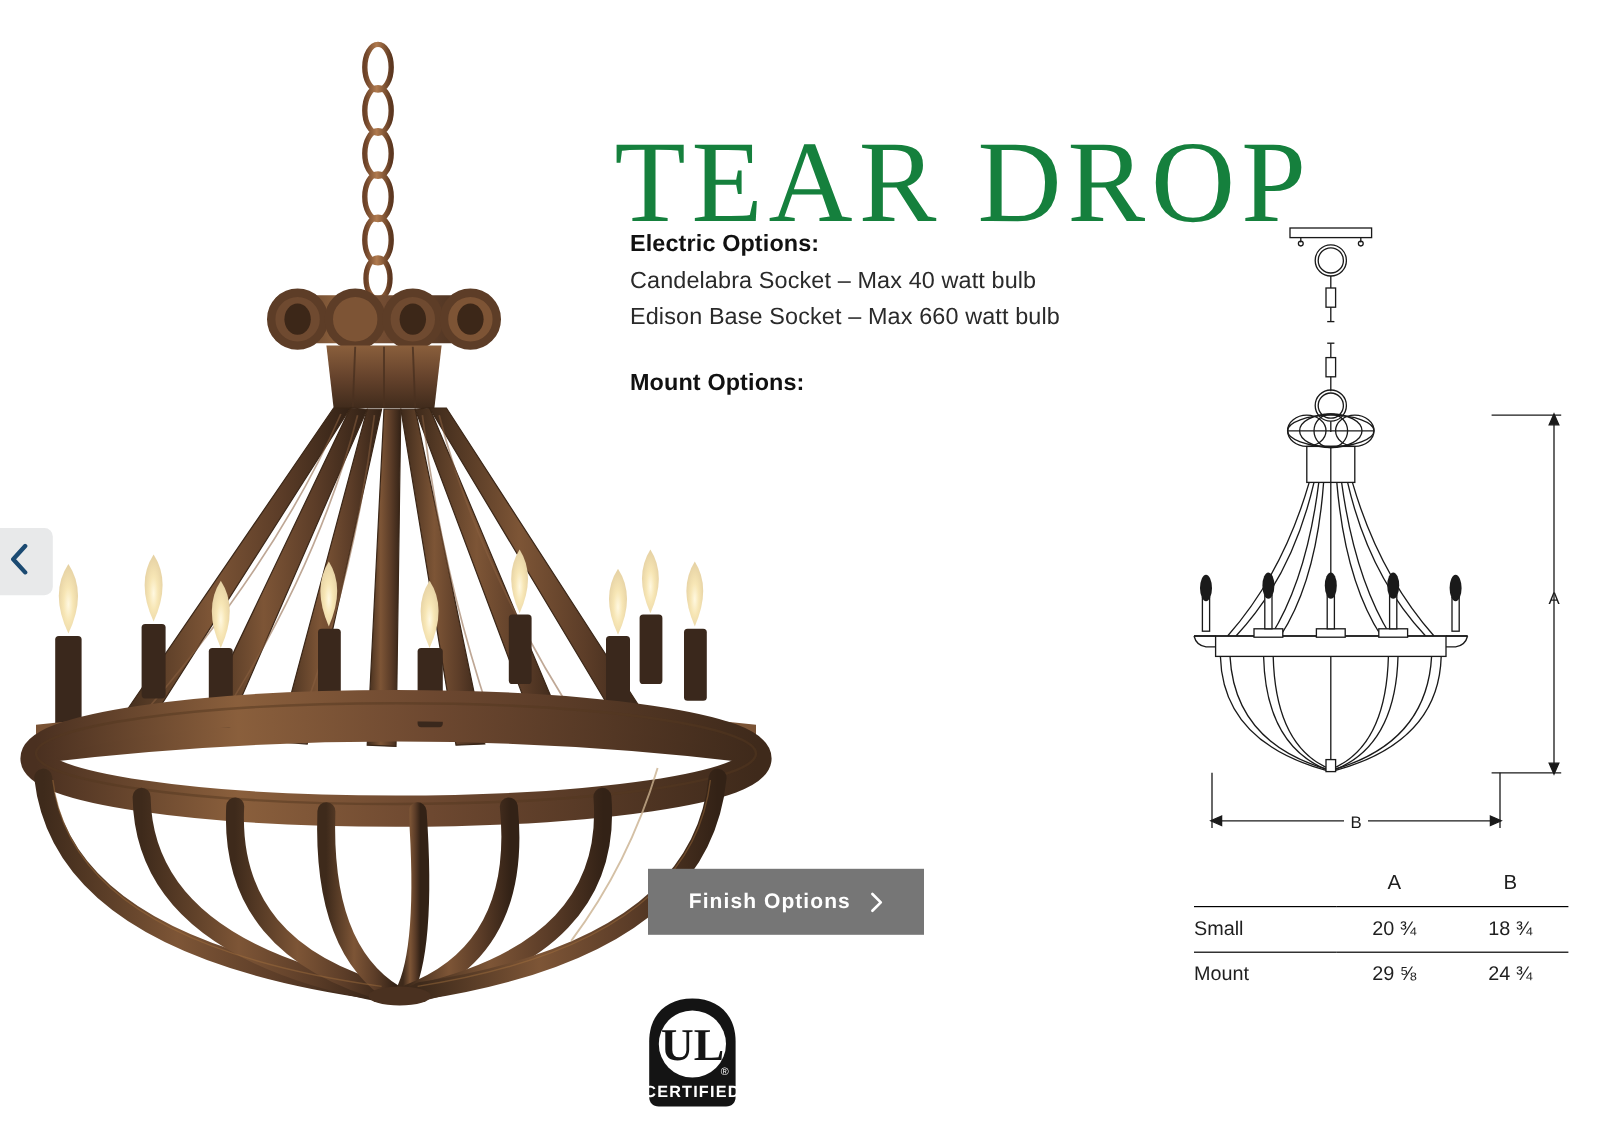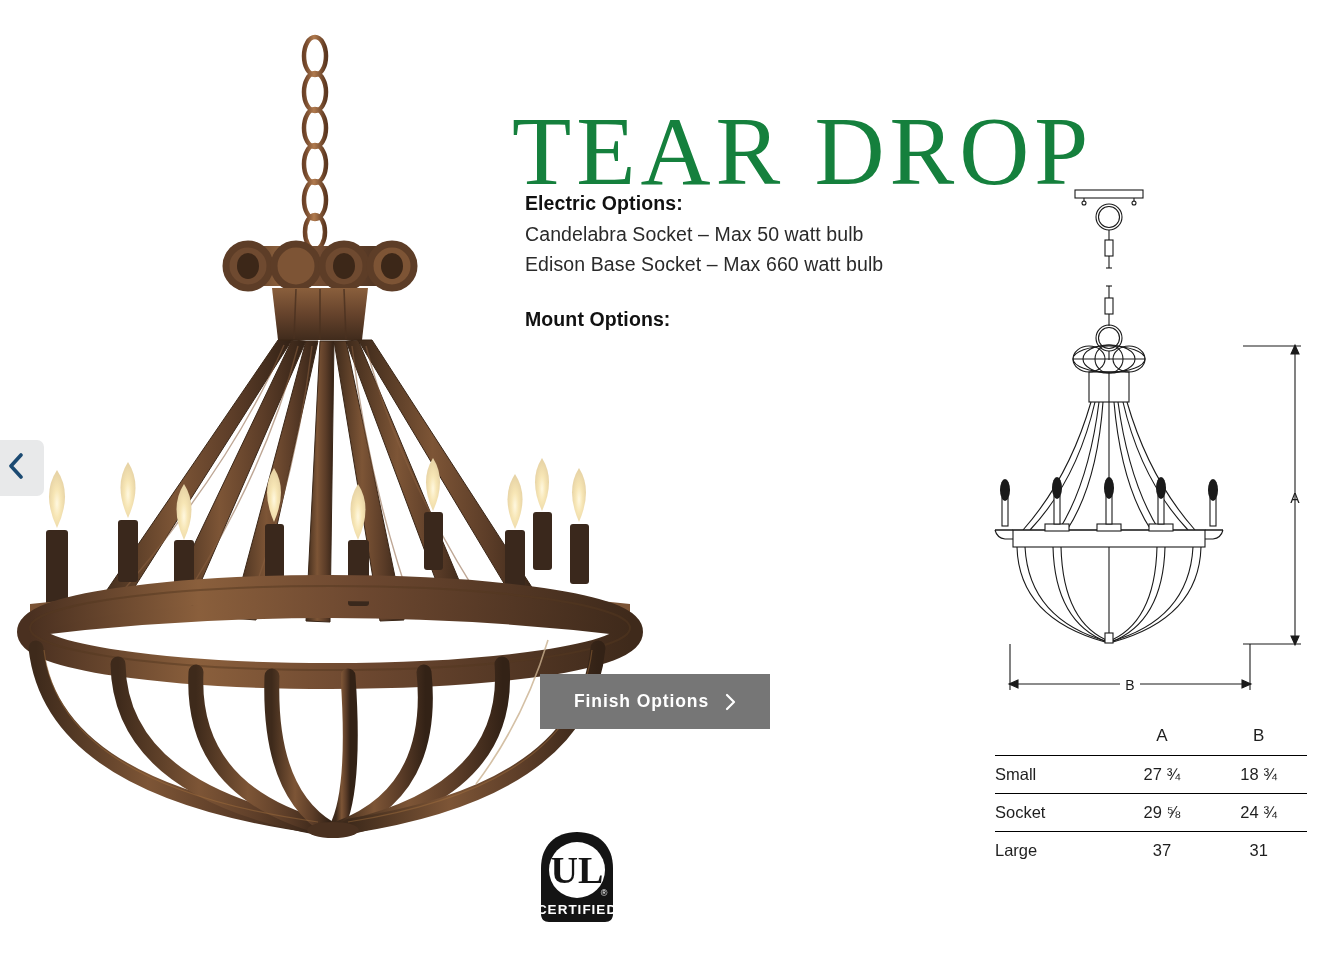--- a/index.html
+++ b/index.html
@@ -69,21 +69,21 @@
     line-height: 1.52;
     color: #2a2a2a;
     margin: 0;
     white-space: nowrap;
   }
   .spec-gap { height: 29px; }
 
   
   .finish-btn {
     position: absolute;
-    left: 540px; top: 674px;
+    left: 540px; top: 724px;
     width: 230px; height: 55px;
     background: #767676;
     border: none;
     color: #ffffff;
     font-family: "Liberation Sans", sans-serif;
     font-size: 17.5px;
     font-weight: bold;
     letter-spacing: .9px;
     display: flex;
     align-items: center;
@@ -276,21 +276,21 @@
     <path d="M548 640 Q524 720 476 784" fill="none" stroke="#c9b08e" stroke-width="1.6" opacity=".8"></path>
 
     <ellipse cx="333" cy="830" rx="26" ry="8" fill="#4a3120"></ellipse>
   </svg>
 </div>
 
 <h1 class="title">TEAR DROP</h1>
 
 <div class="specs">
   <p class="spec-head">Electric Options:</p>
-  <p class="spec-line">Candelabra Socket – Max 50 watt bulb</p>
+  <p class="spec-line">Candelabra Socket – Max 40 watt bulb</p>
   <p class="spec-line">Edison Base Socket – Max 660 watt bulb</p>
   <div class="spec-gap"></div>
   <p class="spec-head">Mount Options:</p>
 </div>
 
 <button class="finish-btn">
   <span>Finish Options</span>
   <span>
     <svg width="11" height="18" viewBox="0 0 11 18" style="display:block">
       <polyline points="2,2 9,9 2,16" fill="none" stroke="#ffffff" stroke-width="2.2" stroke-linecap="round" stroke-linejoin="round"></polyline>
@@ -422,27 +422,22 @@
   <thead>
     <tr>
       <th class="lbl"></th>
       <th>A</th>
       <th>B</th>
     </tr>
   </thead>
   <tbody>
     <tr>
       <td class="lbl">Small</td>
-      <td>27 ¾</td>
+      <td>20 ¾</td>
       <td>18 ¾</td>
     </tr>
     <tr>
-      <td class="lbl">Socket</td>
+      <td class="lbl">Mount</td>
       <td>29 ⅝</td>
       <td>24 ¾</td>
     </tr>
-    <tr>
-      <td class="lbl">Large</td>
-      <td>37</td>
-      <td>31</td>
-    </tr>
   </tbody>
 </table>
 
 </body></html>

